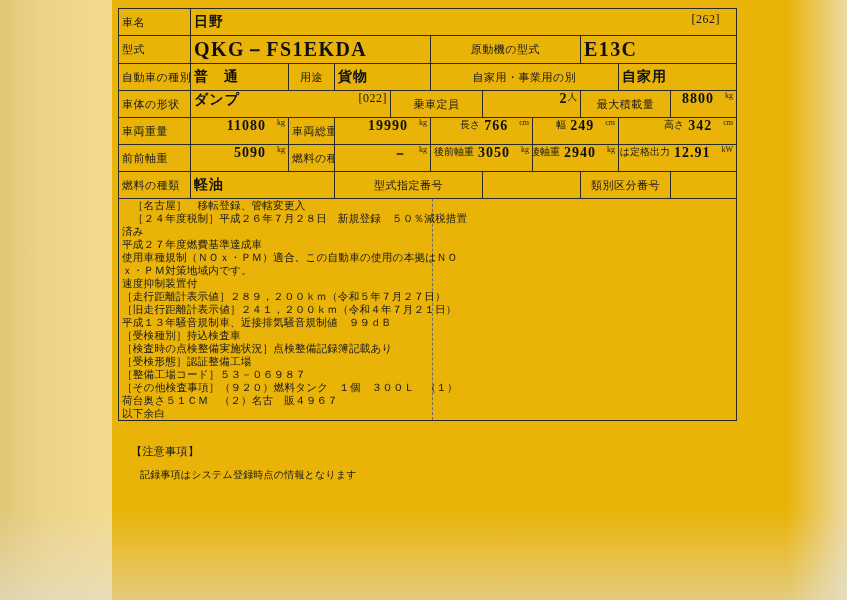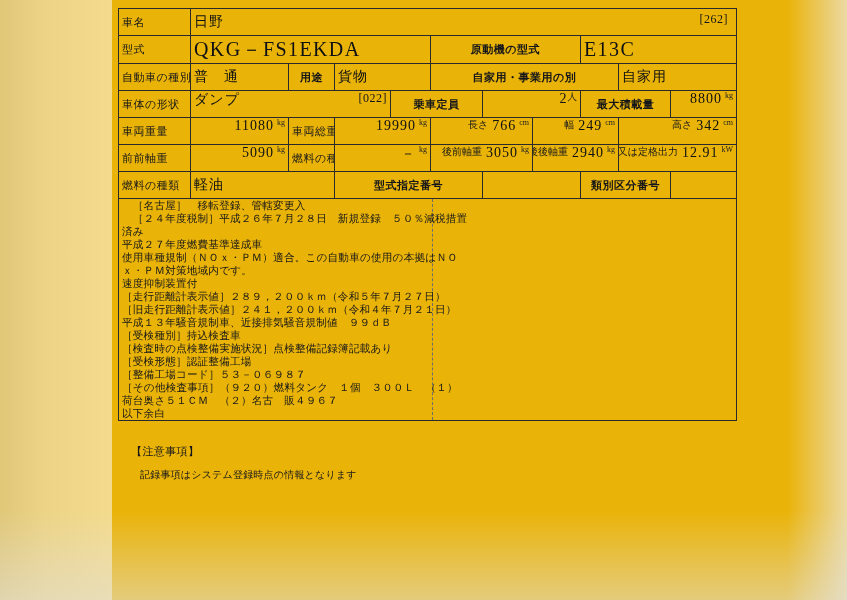--- a/index.html
+++ b/index.html
@@ -67,51 +67,52 @@
   }
   .lbl {
     font-size: 10.5px;
     letter-spacing: .5px;
     color: #17191d;
   }
   .val {
     font-size: 13px;
     letter-spacing: .6px;
     color: #0e1014;
+    font-weight: bold;
   }
   .val.big {
     font-size: 20px;
     letter-spacing: 1.4px;
   }
   .unit {
     font-size: 8px;
     vertical-align: baseline;
     padding-left: 3px;
     color: #222;
+    margin-left: 8px;
   }
   .c {
     text-align: center;
-    font-weight: bold;
   }
   .cellflex {
     display: flex;
     align-items: flex-start;
     height: 100%;
   }
   .cellflex.right {
     justify-content: flex-end;
   }
   .cellflex .sub {
     font-size: 10px;
     margin-right: 4px;
     font-family: Liberation Serif, serif;
   }
   .topright {
     position: absolute;
-    right: 8px;
+    right: 16px;
     top: 3px;
     font-size: 11px;
   }
   .bracketnum {
     font-size: 12px;
     letter-spacing: .5px;
   }
   
   .remarks-head {
     font-size: 10.5px;

